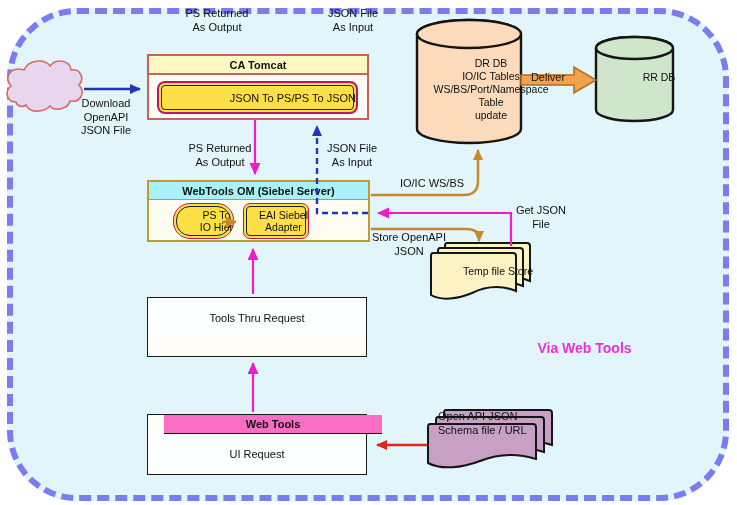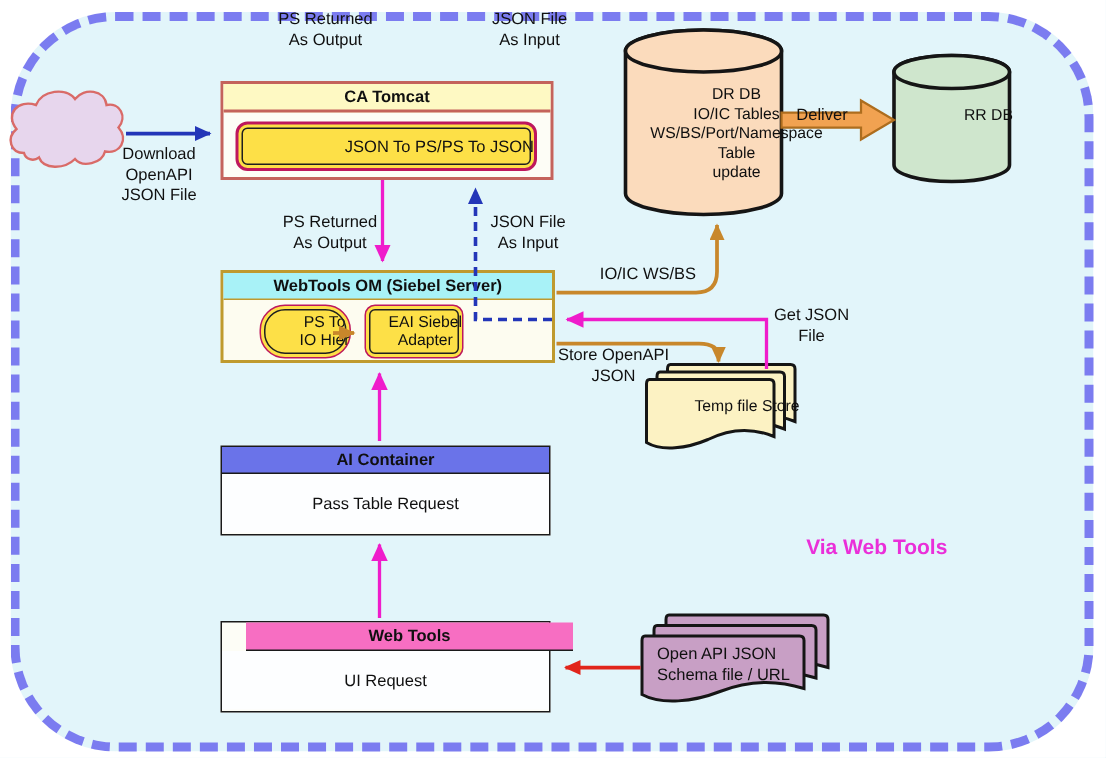--- a/index.html
+++ b/index.html
@@ -39,25 +39,22 @@
     <div class="box-header" style="height:18px;background:#a8f2f7;border-bottom:1.5px solid #bf9a2e;">
         <span>WebTools OM (Siebel Server)</span>
       </div>
   </div>
   <div class="chip small" style="left:173px;top:203px;width:61px;height:36px;border-radius:17px;"><span>PS To
 IO Hier</span></div>
   <div class="chip small" style="left:243px;top:203px;width:66px;height:36px;"><span>EAI Siebel
 Adapter</span></div>
 
   <div class="box" style="left:147px;top:297px;width:220px;height:60px;border:1.5px solid #1a1a1a;">
-    <div class="box-header" style="height:18px;background:#6a73e9;border-bottom:1.5px solid #1a1a1a;">
-        <span>AI Container</span>
-      </div>
     <div class="box-body" style="height:39px;">
-        <span>Pass Table Request</span>
+        <span>Tools Thru Request</span>
       </div>
   </div>
 
   <div class="box" style="left:147px;top:414px;width:220px;height:61px;border:1.5px solid #1a1a1a;">
     <div class="box-header" style="height:19px;background:#f76ec2;border-bottom:1.5px solid #1a1a1a;margin-left:16px;">
         <span>Web Tools</span>
       </div>
     <div class="box-body" style="height:39px;">
         <span>UI Request</span>
       </div>
@@ -138,16 +135,16 @@
   <div class="lbl" style="left:503px;top:204px;width:76px;">Get JSON
 File</div>
   <div class="lbl small" style="left:421px;top:57px;width:140px;">DR DB
 IO/IC Tables
 WS/BS/Port/Namespace
 Table
 update</div>
   <div class="lbl" style="left:521px;top:71px;width:54px;text-align:center;">Deliver</div>
   <div class="lbl small" style="left:597px;top:71px;width:76px;margin-left:24px;">RR DB</div>
   <div class="lbl small" style="left:433px;top:265px;width:82px;margin-left:24px;">Temp file Store</div>
-  <div class="lbl" id="via-label" style="left:522px;top:358px;width:125px;text-align:center;">Via Web Tools</div>
-  <div class="lbl" id="openapi-label" style="left:438px;top:429px;width:100px;">Open API JSON
+  <div class="lbl" id="via-label" style="left:522px;top:342px;width:125px;text-align:center;">Via Web Tools</div>
+  <div class="lbl" id="openapi-label" style="left:438px;top:409px;width:100px;">Open API JSON
 Schema file  / URL</div>
 </div>
 
 </body></html>

